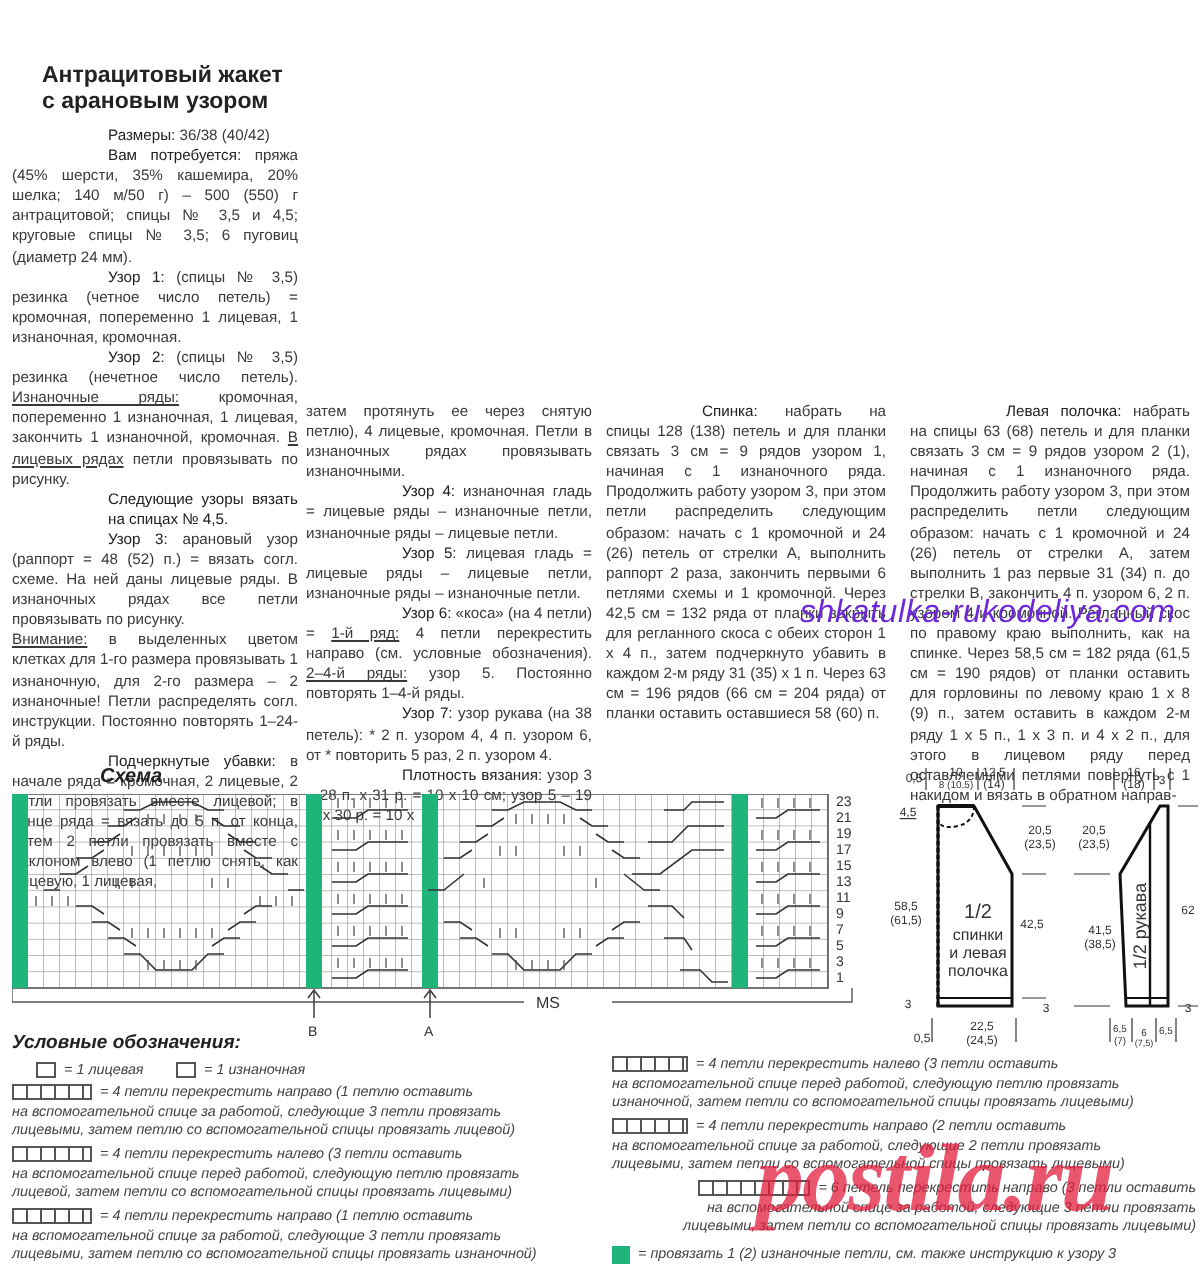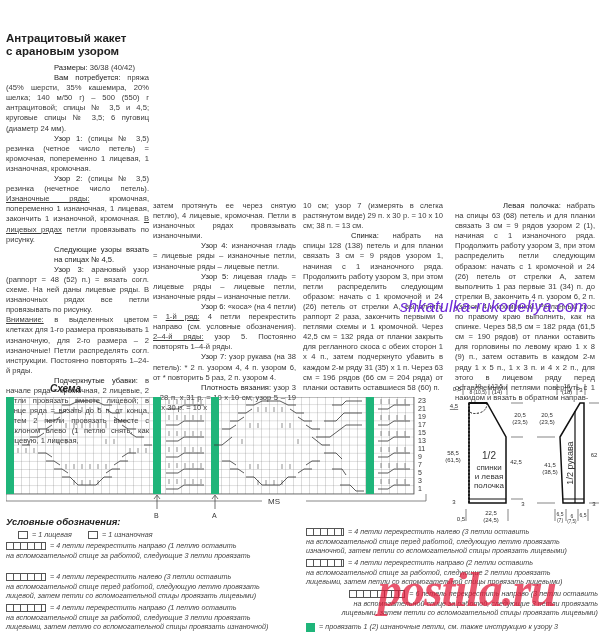--- a/index.html
+++ b/index.html
@@ -2,21 +2,21 @@
 <html><head>
 <meta charset="utf-8">
 <style>
   * { box-sizing: border-box; margin: 0; padding: 0; }
   html, body { width: 600px; height: 644px; background: #fff; overflow: hidden; }
   body { position: relative; font-family: "Liberation Sans", sans-serif; color: #3a3a3a; font-size: 7.6px; line-height: 10.1px; }
   .col { position: absolute; text-align: justify; }
   .col p { margin: 0; }
   .b { font-weight: normal; color: #222; padding-left: 48px; }
   .u { text-decoration: underline; }
-  .title { font-weight: bold; font-size: 11.5px; line-height: 13px; color: #222; margin-bottom: 5px; margin-top: 0; }
+  .title { font-weight: bold; font-size: 11.5px; line-height: 13px; color: #222; margin-bottom: 5px; margin-top: 0; margin-left: 15px; }
   .schema-title { position: absolute; left: 6px; top: 384px; font-weight: bold; font-style: italic; font-size: 10px; color: #222; padding-left: 44px; }
   .legend-title { position: absolute; left: 6px; top: 517px; font-weight: bold; font-style: italic; font-size: 9.5px; color: #222; text-align: center; }
   .leg { position: absolute; font-style: italic; font-size: 7.2px; line-height: 9.6px; color: #444; }
   .leg .sym { display: inline-block; height: 8px; border: 1px solid #555; vertical-align: middle; margin-right: 4px; background: repeating-linear-gradient(90deg,#fff 0,#fff 6px,#555 6px,#555 7px); }
   .leg .sym.plain { background: #fff; width: 10px; }
   .leg .sym.green { background: #1fb57a; border-color: #1fb57a; width: 9px; height: 9px; }
   .watermark1 { position: absolute; left: 400px; top: 302px; font-size: 16px; color: #6d28d9; letter-spacing: 0.3px; font-style: italic; }
   .watermark2 { position: absolute; left: 378px; top: 585px; font-size: 48px; font-weight: bold; font-style: italic; color: rgba(226,30,60,0.75); font-family: "Liberation Serif", serif; letter-spacing: -1px; }
   svg text { font-family: "Liberation Sans", sans-serif; }
 </style>
@@ -41,21 +41,20 @@
 <div class="col" style="left:153px; top:201px; width:143px;">
   <p>затем протянуть ее через снятую петлю), 4 лицевые, кромочная. Петли в изнаночных рядах провязывать изнаночными.</p>
   <p><span class="b">Узор 4:</span><span> изнаночная гладь = лицевые ряды – изнаночные петли, изнаночные ряды – лицевые петли.</span></p>
   <p><span class="b">Узор 5:</span><span> лицевая гладь = лицевые ряды – лицевые петли, изнаночные ряды – изнаночные петли.</span></p>
   <p><span class="b">Узор 6:</span><span> «коса» (на 4 петли) = </span><span class="u">1-й ряд:</span><span> 4 петли перекрестить направо (см. условные обозначения). </span><span class="u">2–4-й ряды:</span><span> узор 5. Постоянно повторять 1–4-й ряды.</span></p>
   <p><span class="b">Узор 7:</span><span> узор рукава (на 38 петель): * 2 п. узором 4, 4 п. узором 6, от * повторить 5 раз, 2 п. узором 4.</span></p>
   <p><span class="b">Плотность вязания:</span><span> узор 3 – 28 п. х 31 р. = 10 х 10 см; узор 5 – 19 п. х 30 р. = 10 х</span></p>
 </div>
 
 <div class="col" style="left:303px; top:201px; width:140px;">
-  <p>10 см; узор 7 (измерять в слегка растянутом виде) 29 п. х 30 р. = 10 х 10 см; 38 п. = 13 см.</p>
   <p><span class="b">Спинка:</span><span> набрать на спицы 128 (138) петель и для планки связать 3 см = 9 рядов узором 1, начиная с 1 изнаночного ряда. Продолжить работу узором 3, при этом петли распределить следующим образом: начать с 1 кромочной и 24 (26) петель от стрелки А, выполнить раппорт 2 раза, закончить первыми 6 петлями схемы и 1 кромочной. Через 42,5 см = 132 ряда от планки закрыть для регланного скоса с обеих сторон 1 х 4 п., затем подчеркнуто убавить в каждом 2-м ряду 31 (35) х 1 п. Через 63 см = 196 рядов (66 см = 204 ряда) от планки оставить оставшиеся 58 (60) п.</span></p>
 </div>
 
 <div class="col" style="left:455px; top:201px; width:140px;">
   <p><span class="b">Левая полочка:</span><span> набрать на спицы 63 (68) петель и для планки связать 3 см = 9 рядов узором 2 (1), начиная с 1 изнаночного ряда. Продолжить работу узором 3, при этом распределить петли следующим образом: начать с 1 кромочной и 24 (26) петель от стрелки А, затем выполнить 1 раз первые 31 (34) п. до стрелки В, закончить 4 п. узором 6, 2 п. узором 4 и кромочной. Регланный скос по правому краю выполнить, как на спинке. Через 58,5 см = 182 ряда (61,5 см = 190 рядов) от планки оставить для горловины по левому краю 1 х 8 (9) п., затем оставить в каждом 2-м ряду 1 х 5 п., 1 х 3 п. и 4 х 2 п., для этого в лицевом ряду перед оставляемыми петлями повернуть с 1 накидом и вязать в обратном направ-</span></p>
 </div>
 
 <div class="watermark1">shkatulka-rukodeliya.com</div>
 
 <div class="schema-title">Схема</div>
@@ -209,20 +208,21 @@
 <div class="leg" style="left:6px; top:530px;padding-left:12px;">
   <span class="sym" style="width:10px; background:#fff;"></span><span>= 1 лицевая</span>
 </div>
 <div class="leg" style="left:88px; top:530px;">
   <span class="sym plain"></span><span>= 1 изнаночная</span>
 </div>
 
 <div class="leg" style="left:6px; top:541px; width:290px;">
   <div><span class="sym" style="width:40px;"></span><span>= 4 петли перекрестить направо (1 петлю оставить</span></div>
   <div>на вспомогательной спице за работой, следующие 3 петли провязать</div>
+  <div>лицевыми, затем петлю со вспомогательной спицы провязать лицевой)</div>
 </div>
 <div class="leg" style="left:6px; top:572px; width:290px;">
   <div><span class="sym" style="width:40px;"></span><span>= 4 петли перекрестить налево (3 петли оставить</span></div>
   <div>на вспомогательной спице перед работой, следующую петлю провязать</div>
   <div>лицевой, затем петли со вспомогательной спицы провязать лицевыми)</div>
 </div>
 <div class="leg" style="left:6px; top:603px; width:290px;">
   <div><span class="sym" style="width:40px;"></span><span>= 4 петли перекрестить направо (1 петлю оставить</span></div>
   <div>на вспомогательной спице за работой, следующие 3 петли провязать</div>
   <div>лицевыми, затем петлю со вспомогательной спицы провязать изнаночной)</div>

